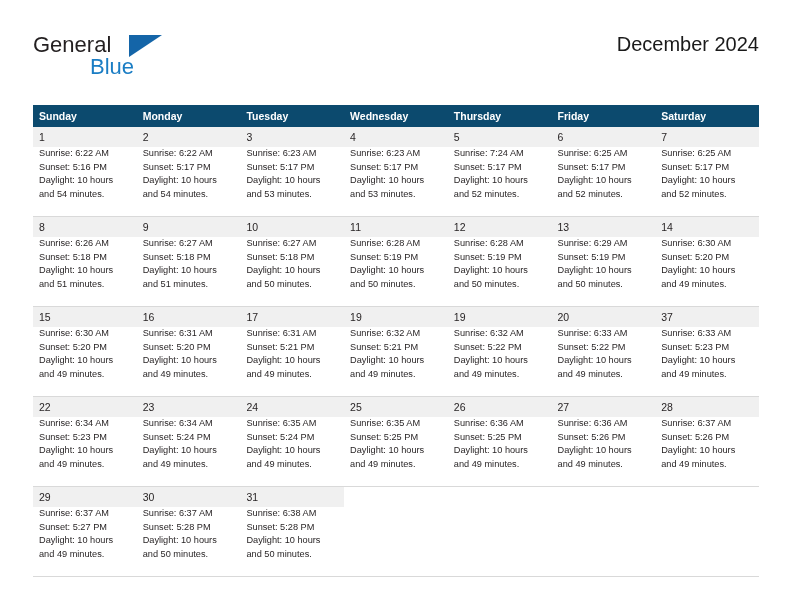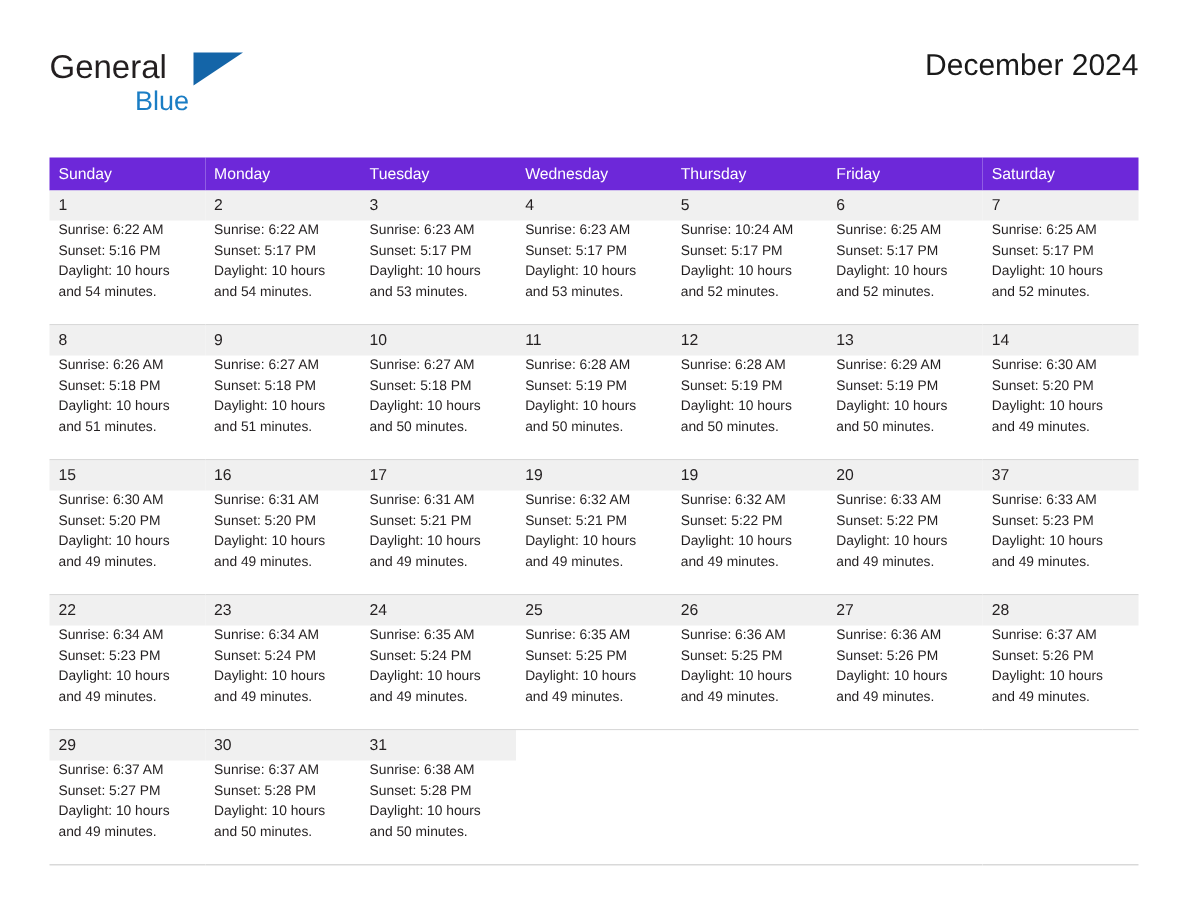--- a/index.html
+++ b/index.html
@@ -42,21 +42,21 @@
     top: 0;
     font-size: 22px;
     letter-spacing: 0px;
     color: #231f20;
     line-height: 26px;
   }
   .brand-blue {
     position: absolute;
     left: 57px;
     top: 22px;
-    font-size: 18px;
+    font-size: 22px;
     color: #1a7dc4;
     line-height: 26px;
   }
   .brand-flag {
     position: absolute;
     left: 96px;
     top: 3px;
     width: 0;
     height: 0;
     border-left: 33px solid #1465a8;
@@ -87,24 +87,24 @@
   
   .calendar {
     position: absolute;
     left: 33px;
     top: 105px;
     width: 726px;
     border-collapse: collapse;
     table-layout: fixed;
   }
   .calendar th {
-    background: #6d28d9;
+    background: #0c4a6e;
     color: #ffffff;
     font-size: 10.5px;
-    font-weight: normal;
+    font-weight: bold;
     text-align: left;
     padding: 5px 0 5px 6px;
     border: none;
     height: 12px;
   }
   .calendar td {
     vertical-align: top;
     padding: 0;
     border: none;
     width: 103.71px;
@@ -214,21 +214,21 @@
                 <div>Sunset: 5:17 PM</div>
                 <div>Daylight: 10 hours</div>
                 <div>and 53 minutes.</div>
               </div>
             </div>
           </td>
           <td>
             <div class="daycell">
               <span class="daynum">5</span>
               <div class="info">
-                <div>Sunrise: 10:24 AM</div>
+                <div>Sunrise: 7:24 AM</div>
                 <div>Sunset: 5:17 PM</div>
                 <div>Daylight: 10 hours</div>
                 <div>and 52 minutes.</div>
               </div>
             </div>
           </td>
           <td>
             <div class="daycell">
               <span class="daynum">6</span>
               <div class="info">

